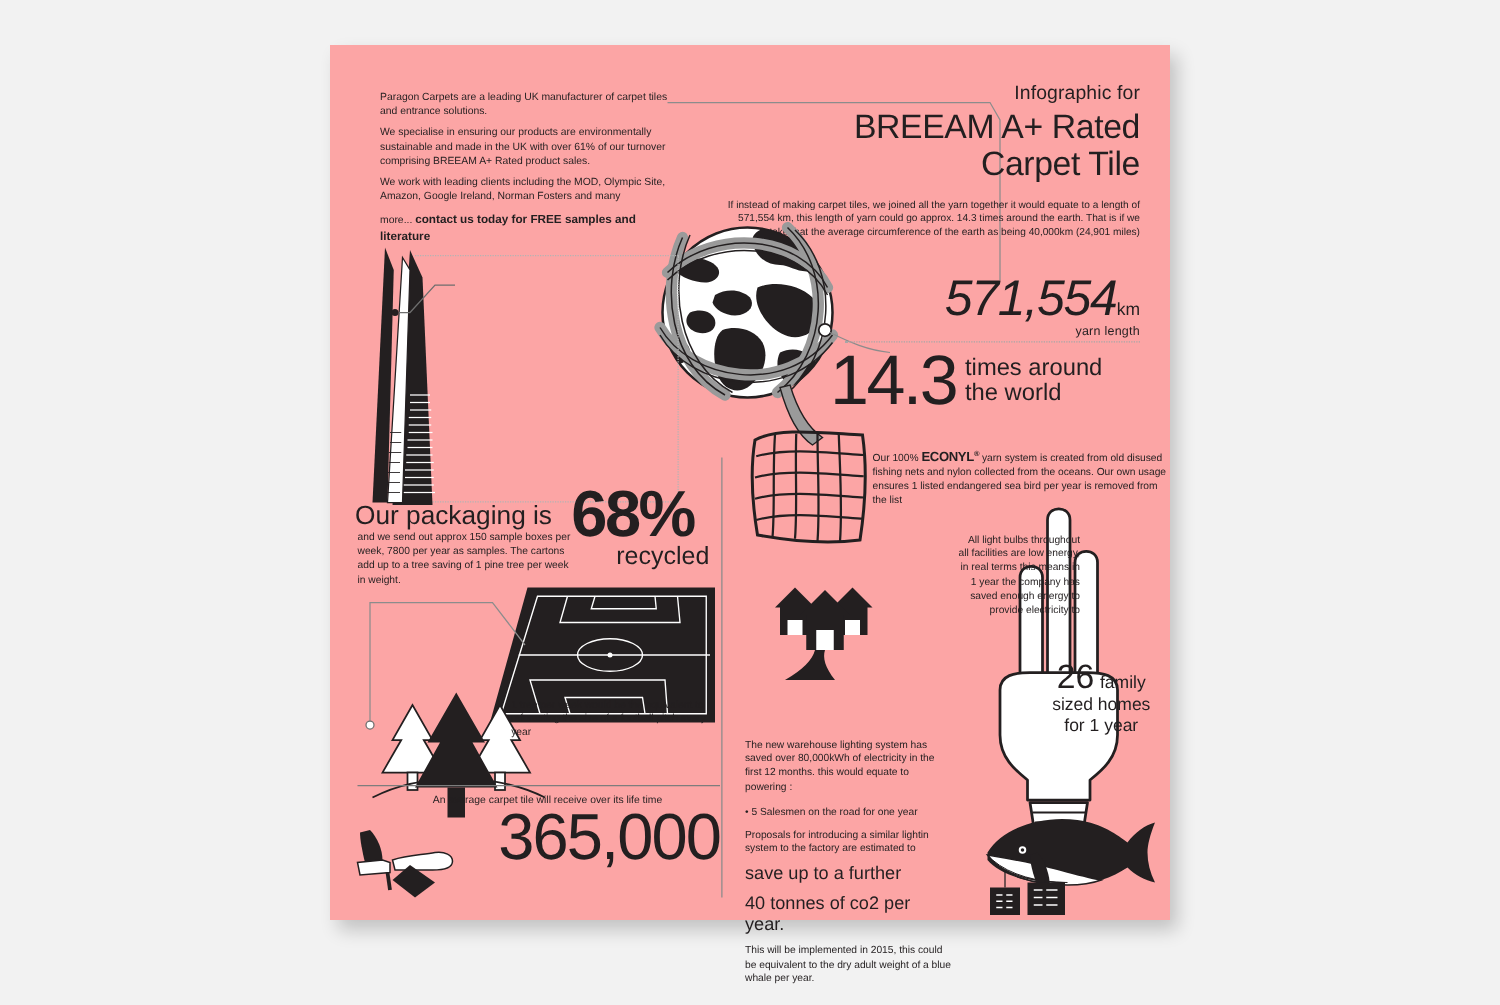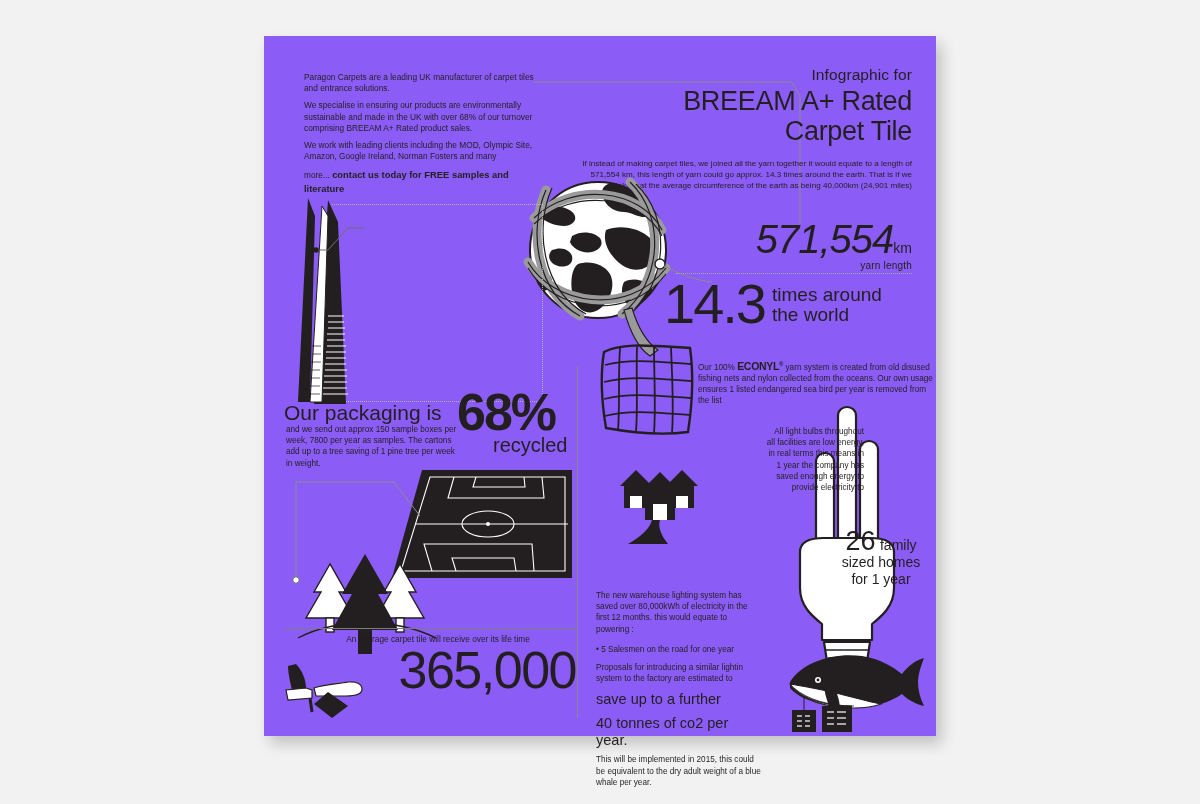--- a/index.html
+++ b/index.html
@@ -7,21 +7,21 @@
     width:1200px;height:804px;overflow:hidden;
     background:#f2f2f2;
     font-family:"Liberation Sans","DejaVu Sans",sans-serif;
     color:#231f20;
   }
   #stage{position:relative;width:1200px;height:804px;}
 
   
   #sheet{
     position:absolute;left:264px;top:36px;width:672px;height:700px;
-    background:#8b5cf6;
+    background:#fca5a5;
     box-shadow:6px 8px 14px rgba(0,0,0,.20);
   }
 
   .abs{position:absolute;}
 
   
   #intro{left:40px;top:36px;width:238px;font-size:8.3px;line-height:11.4px;}
   #intro p{margin:0 0 5.5px 0;}
   #intro .bold{font-weight:bold;font-size:9.4px;line-height:13px;}
 
@@ -94,21 +94,21 @@
   svg{display:block;overflow:visible;}
 </style>
 </head>
 <body>
 
 <div id="stage">
   <div id="sheet">
 
     <div class="abs" id="intro">
       <p>Paragon Carpets are a leading UK manufacturer of carpet tiles and entrance solutions.</p>
-      <p>We specialise in ensuring our products are environmentally sustainable and made in the UK with over 68% of our turnover comprising BREEAM A+ Rated product sales.</p>
+      <p>We specialise in ensuring our products are environmentally sustainable and made in the UK with over 61% of our turnover comprising BREEAM A+ Rated product sales.</p>
       <p>We work with leading clients including the MOD, Olympic Site, Amazon, Google Ireland, Norman Fosters and many</p>
       <p><span>more... </span><span class="bold">contact us today for FREE samples and literature</span></p>
     </div>
 
     <svg class="abs" id="introLeader" width="282" height="160" viewBox="0 0 282 160">
       <path d="M0 8 H258 L266 22 L266 150" fill="none" stroke="#8c8c8c" stroke-width="1"></path>
     </svg>
 
     <div class="abs" id="titleWrap">
       <div id="titleSmall">Infographic for</div>
@@ -259,20 +259,21 @@
         <path d="M108 18 L92 46 L99 46 L84 72 L132 72 L117 46 L124 46 Z"></path>
         <rect x="104" y="72" width="8" height="14"></rect>
       </g>
 
       <path d="M6 92 C44 72 104 72 144 92" fill="none" stroke="#231f20" stroke-width="1.4"></path>
 
       <path d="M73 8 L50 48 L60 48 L40 84 L106 84 L86 48 L96 48 Z" fill="#231f20"></path>
       <rect x="66" y="84" width="14" height="24" fill="#231f20"></rect>
     </svg>
 
+    <div class="abs" id="pitchCaption">1 tree per week would be the equivalent to reforesting the size of a football pitch every year</div>
 
     <div class="abs" id="stepsRule"></div>
     <div class="abs" id="stepsCap">An average carpet tile will receive over its life time</div>
     <div class="abs" id="stepsNum">365,000</div>
 
     <svg class="abs" style="left:18px;top:622px;" width="90" height="60" viewBox="0 0 90 60">
 
       <path d="M14 6 C20 12 24 22 24 30 L10 32 C8 24 6 14 6 8 Z" fill="#231f20"></path>
       <path d="M24 30 L30 32 L30 40 L6 42 L4 32 Z" fill="#ffffff" stroke="#231f20" stroke-width="1.2"></path>
       <path d="M28 40 L30 54" stroke="#231f20" stroke-width="3" fill="none"></path>

